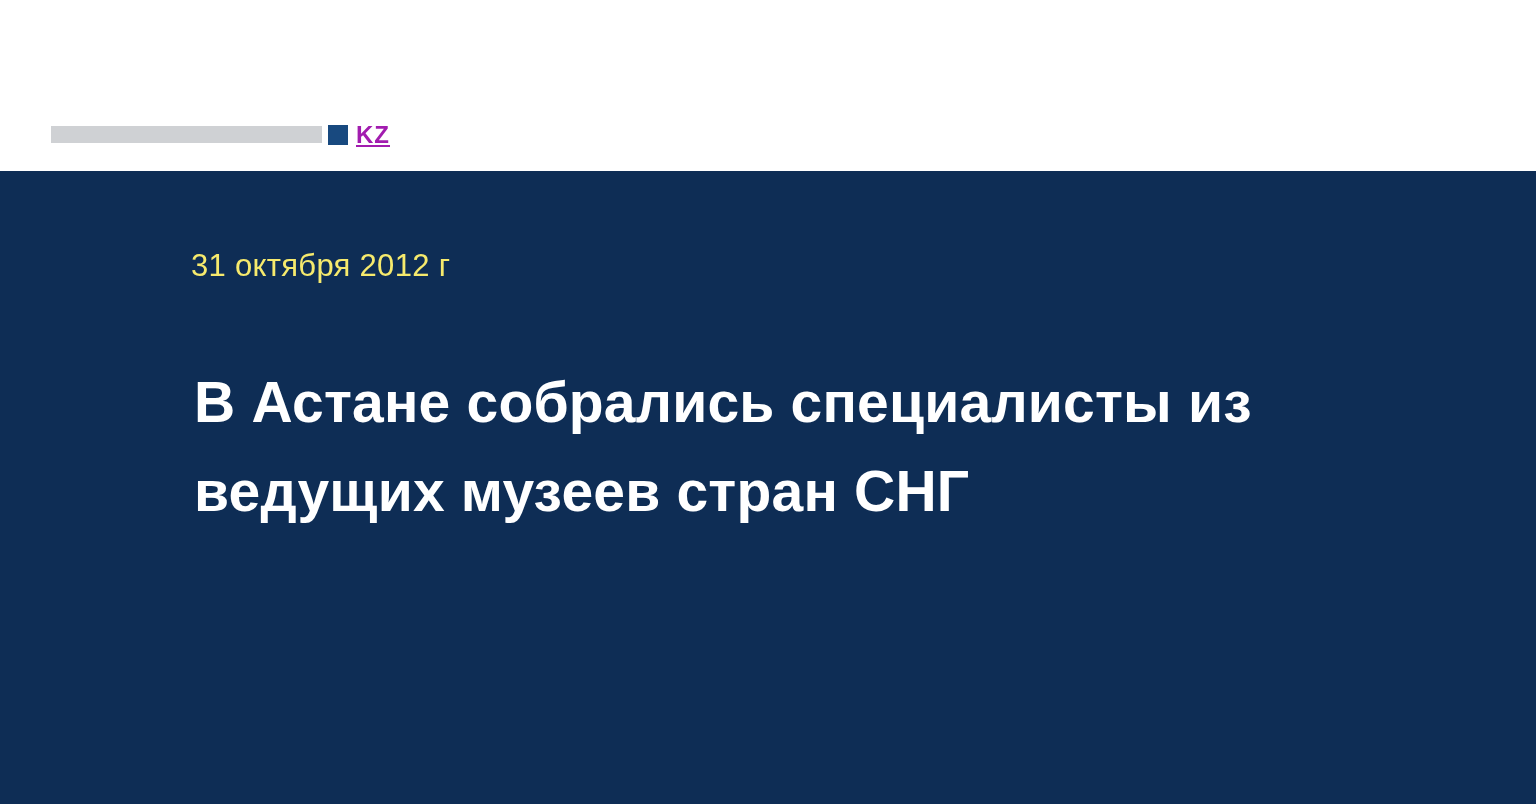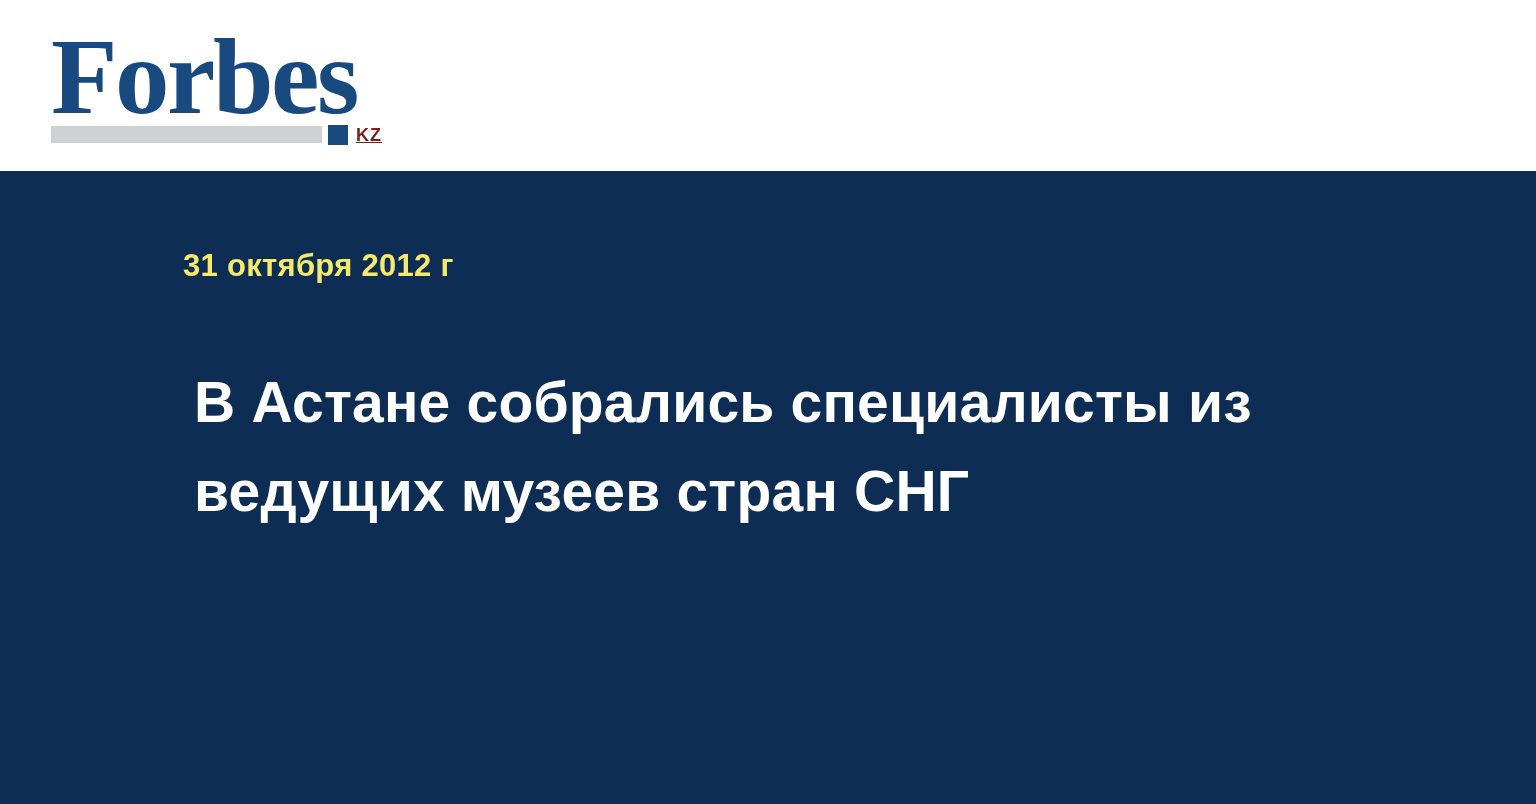--- a/index.html
+++ b/index.html
@@ -73,24 +73,24 @@
     height: 20px;
     background: #18497f;
   }
 
   .brand-kz-text {
     position: absolute;
     left: 305px;
     top: 99px;
     font-family: "Liberation Sans", sans-serif;
     font-weight: 700;
-    font-size: 18px;
+    font-size: 24px;
     line-height: 24px;
     letter-spacing: 1px;
-    color: #7f1d1d;
+    color: #a21caf;
     text-decoration: underline;
   }
 
   
   .article-hero {
     position: absolute;
     left: 0;
     top: 171px;
     width: 1536px;
     height: 633px;
@@ -100,25 +100,25 @@
 
   .article-inner {
     position: absolute;
     left: 178px;
     top: 0;
     width: 1200px;
   }
 
   .article-date {
     position: absolute;
-    left: 5px;
+    left: 13px;
     top: 76px;
     margin: 0;
     font-family: "Liberation Sans", sans-serif;
-    font-weight: 700;
+    font-weight: 400;
     font-size: 31px;
     line-height: 38px;
     letter-spacing: 0.3px;
     color: #f6ea6d;
     white-space: nowrap;
   }
 
   .article-title {
     position: absolute;
     left: 0;
@@ -133,21 +133,20 @@
     color: #ffffff;
   }
 </style>
 </head>
 <body>
 
 <div class="page">
 
   <header class="site-header">
     <a class="brand-logo" href="#">
-      <span class="brand-wordmark">Forbes</span>
       <span class="brand-underbar"></span>
       <span class="brand-kz-square"></span>
       <span class="brand-kz-text">KZ</span>
     </a>
   </header>
 
   <section class="article-hero">
     <div class="article-inner">
       <p class="article-date">31 октября 2012 г</p>
       <h1 class="article-title">В Астане собрались специалисты из ведущих музеев стран СНГ</h1>

